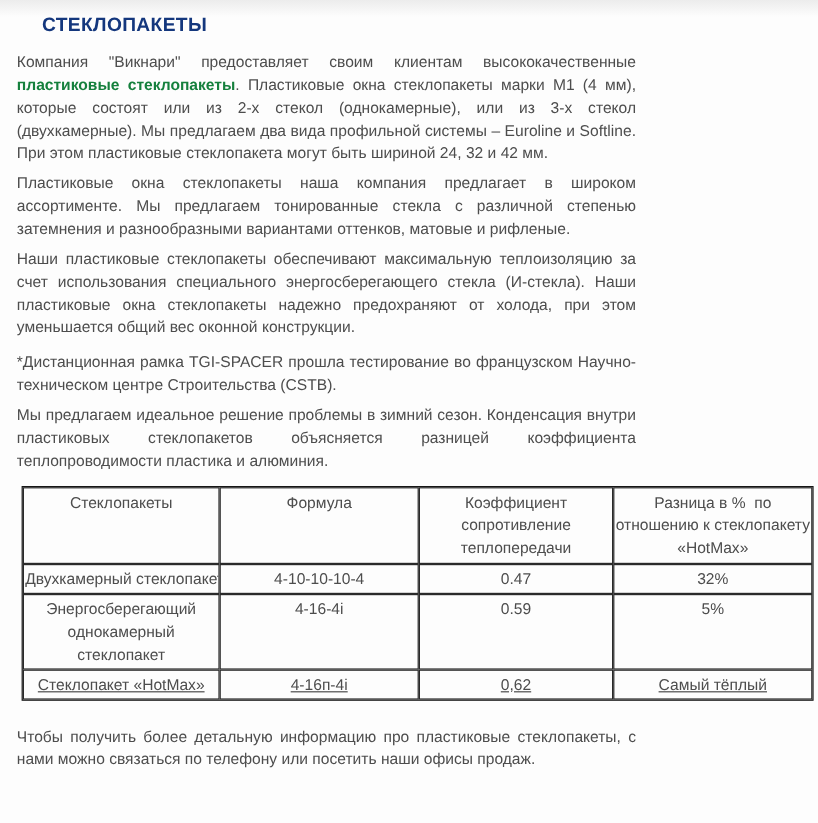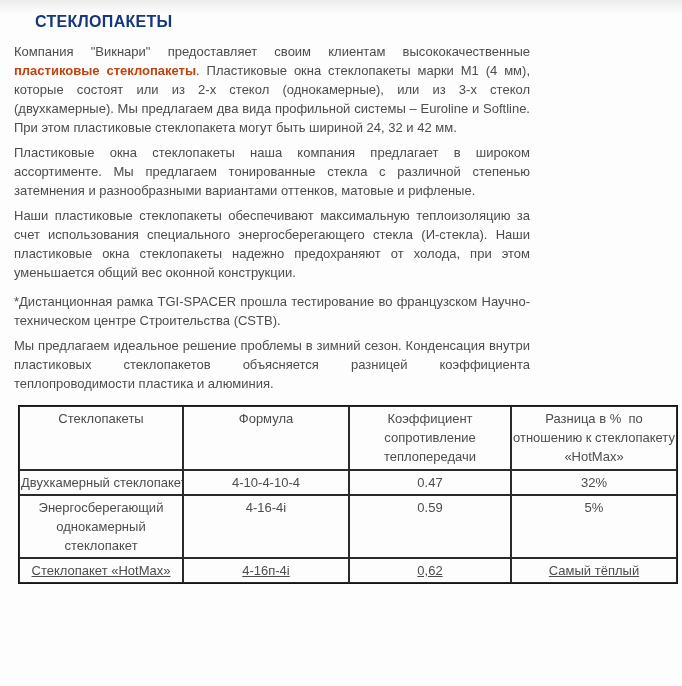--- a/index.html
+++ b/index.html
@@ -26,21 +26,21 @@
     font-weight: bold;
     color: #14377d;
     letter-spacing: 0.3px;
   }
   p.para {
     margin: 0 0 6px 0;
     font-size: 13px;
     line-height: 19px;
     text-align: justify;
   }
-  p.para b { color: #c2410c; }
+  p.para b { color: #15803d; }
   p.footnote { margin-top: 10px; }
   table.data-table {
     border-collapse: separate;
     border-spacing: 0;
     border: 1px solid #161616;
     margin: 12px 0 0 4px;
     width: 649px;
     table-layout: fixed;
   }
   table.data-table th,
@@ -90,33 +90,34 @@
       <tr class="header-row">
         <th class="col-1">Стеклопакеты</th>
         <th class="col-2">Формула</th>
         <th class="col-3">Коэффициент сопротивление теплопередачи</th>
         <th class="col-4">Разница в %&nbsp; по отношению к стеклопакету «HotMax»</th>
       </tr>
     </thead>
     <tbody>
       <tr class="row-2">
         <td class="snug">Двухкамерный стеклопакет</td>
-        <td>4-10-4-10-4</td>
+        <td>4-10-10-10-4</td>
         <td>0.47</td>
         <td>32%</td>
       </tr>
       <tr class="row-3">
         <td>Энергосберегающий однокамерный стеклопакет</td>
         <td>4-16-4i</td>
         <td>0.59</td>
         <td>5%</td>
       </tr>
       <tr class="row-4">
         <td class="snug">Стеклопакет «HotMax»</td>
         <td>4-16п-4i</td>
         <td>0,62</td>
         <td>Самый тёплый</td>
       </tr>
     </tbody>
   </table>
 
+  <p class="para contact">Чтобы получить более детальную информацию про пластиковые стеклопакеты, с нами можно связаться по телефону или посетить наши офисы продаж.</p>
 
 </div>
 
 </body></html>

